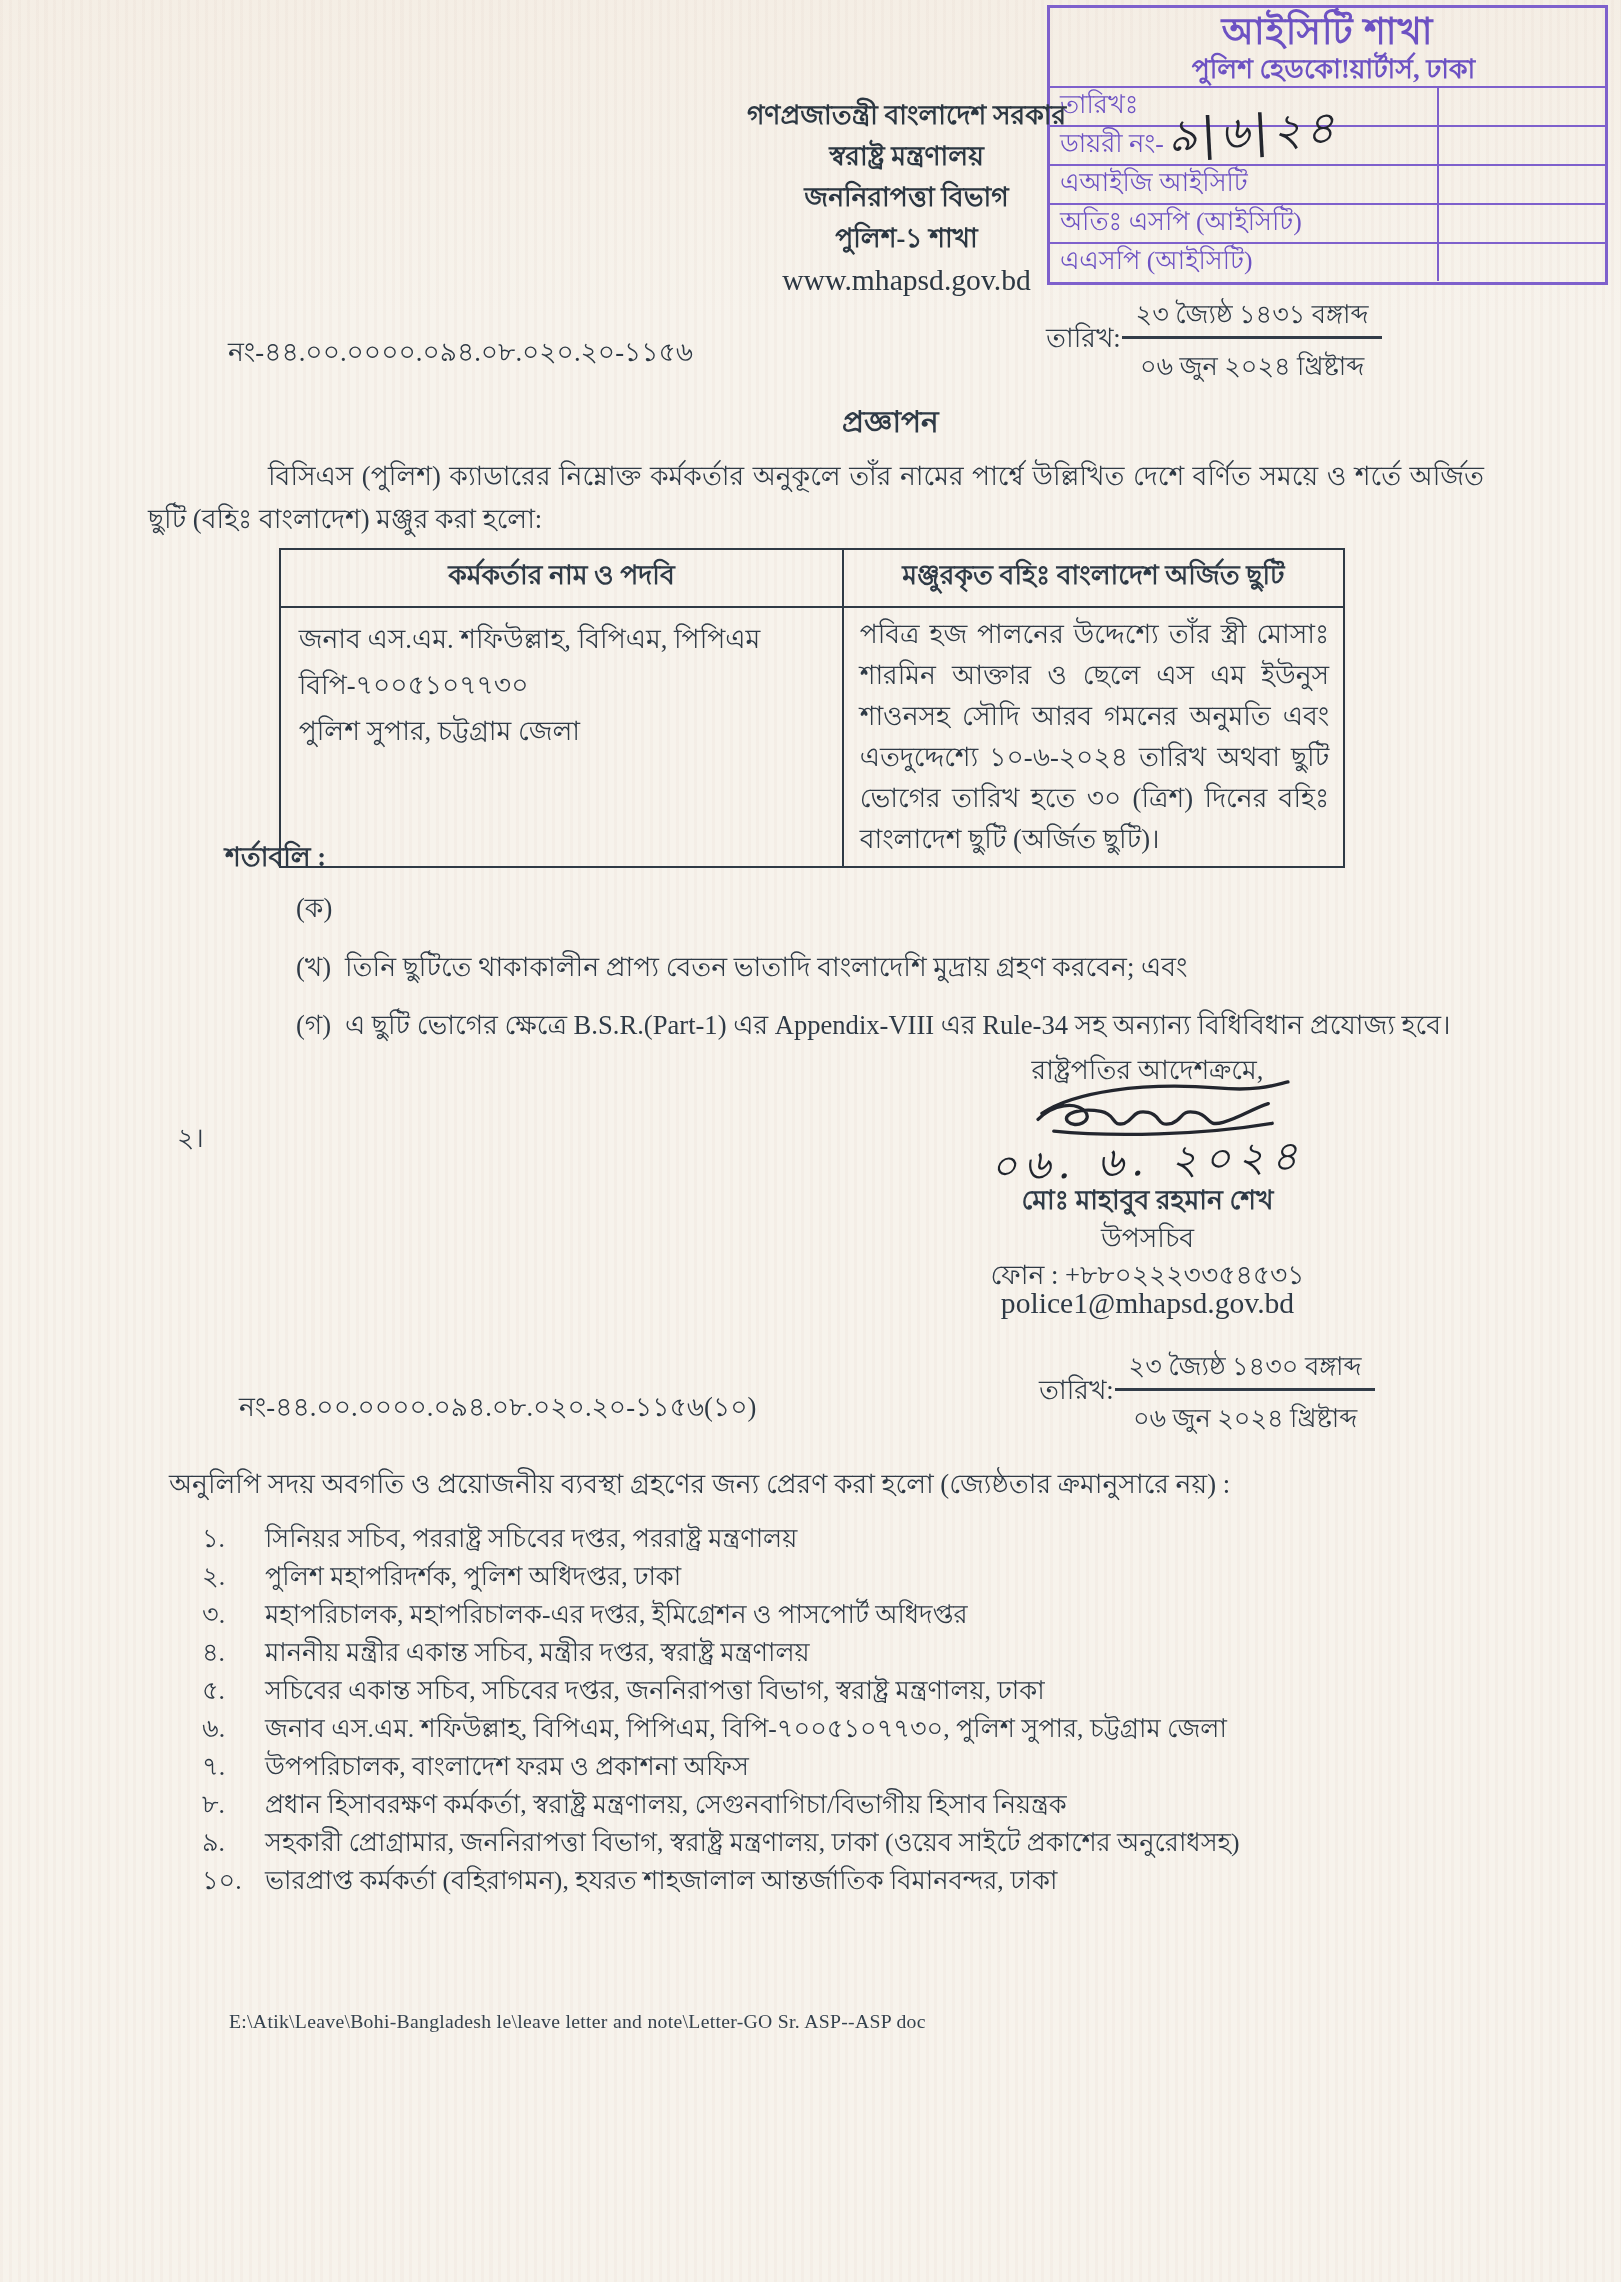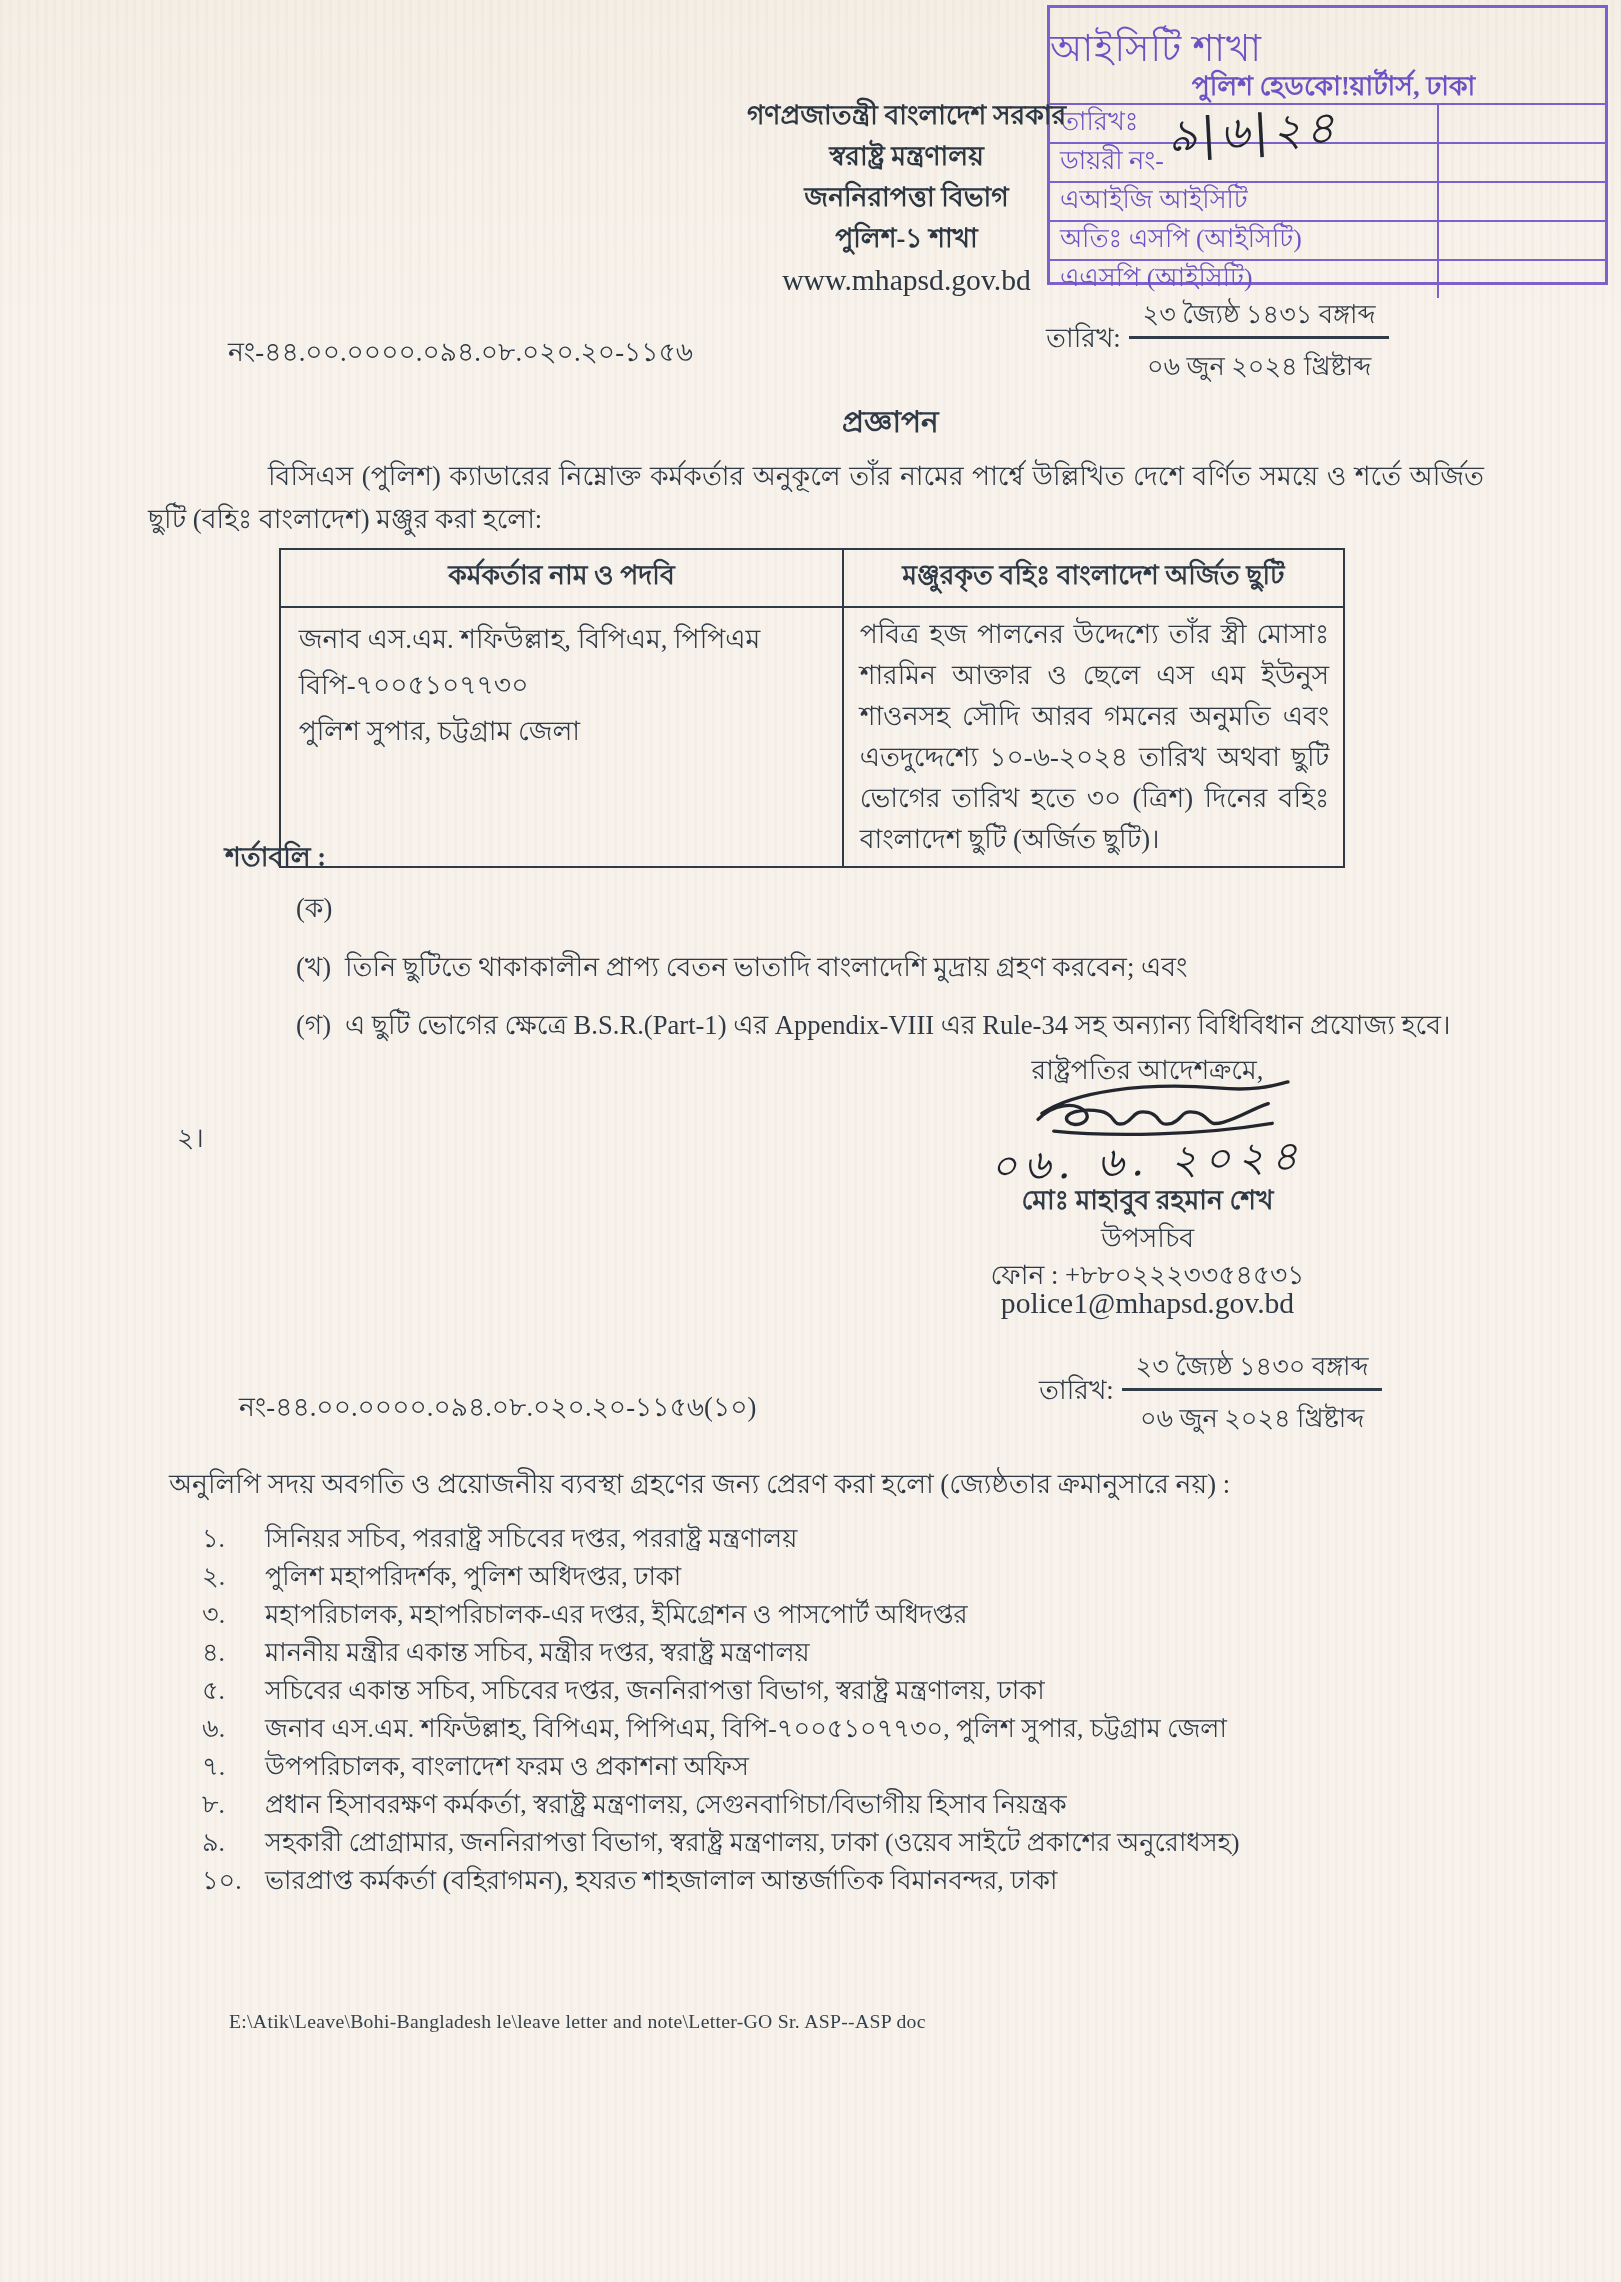--- a/index.html
+++ b/index.html
@@ -15,40 +15,40 @@
     background-image:
       repeating-linear-gradient(90deg, rgba(226,207,197,0.14) 0 3px, rgba(250,248,242,0) 3px 8.9px),
       linear-gradient(180deg, rgba(240,229,216,0.35), rgba(247,243,236,0) 14%);
   }
   
   .stamp{
     position:absolute;left:1047px;top:4.9px;width:561px;height:280px;
     border:3px solid #7e60cc;color:#6d52c3;box-sizing:border-box;
     background:rgba(255,255,255,0.0);
   }
-  .stamp-title{font-size:37px;font-weight:normal;line-height:43px;margin-top:19px;letter-spacing:1px;}
+  .stamp-title{font-size:37px;font-weight:bold;text-align:center;line-height:43px;margin-top:2px;letter-spacing:1px;}
   .stamp-subtitle{font-size:26.6px;font-weight:bold;text-align:center;line-height:33px;padding-left:12px;}
   .stamp-row{display:flex;border-top:2px solid #7e60cc;height:39px;align-items:center;box-sizing:border-box;}
   .stamp-label{flex:0 0 70%;align-self:stretch;display:flex;align-items:center;
     border-right:2px solid #7e60cc;padding-left:9.9px;font-size:25.6px;box-sizing:border-box;}
   .stamp-value{flex:1;align-self:stretch;}
   .stamp-hand{
     position:absolute;left:118px;top:89px;font-size:45px;color:#23262e;
     font-style:italic;letter-spacing:3.9px;transform:rotate(-3deg);
     font-family:"DejaVu Serif","Liberation Serif",serif;
   }
   
   .letterhead{position:absolute;left:670px;top:95px;width:473px;text-align:center;}
   .lh-line{font-size:26.6px;line-height:41px;font-weight:bold;color:#2c3742;}
   .lh-web{font-size:29.6px;line-height:43px;font-weight:normal;color:#2c3742;}
   
   .memo-number{position:absolute;font-size:26.6px;color:#2e3944;}
   .memo-1{left:228px;top:332px;}
   .memo-2{left:239px;top:1387px;}
-  .date-block{position:absolute;display:flex;align-items:center;gap:8px;}
+  .date-block{position:absolute;display:flex;align-items:center;gap:1px;}
   .date-1{left:1046px;top:298px;}
   .date-2{left:1039px;top:1350px;}
   .date-label{font-size:26.6px;}
   .date-stack{text-align:center;font-size:25.6px;line-height:33px;}
   .date-top{padding:0 13.8px 4.9px 13.8px;border-bottom:3px solid #323c48;}
   .date-bottom{padding-top:11px;}
   
   .doc-title{position:absolute;left:842px;top:399px;font-size:29.6px;font-weight:bold;}
   .body-para{
     position:absolute;left:148px;top:455px;width:1336px;

